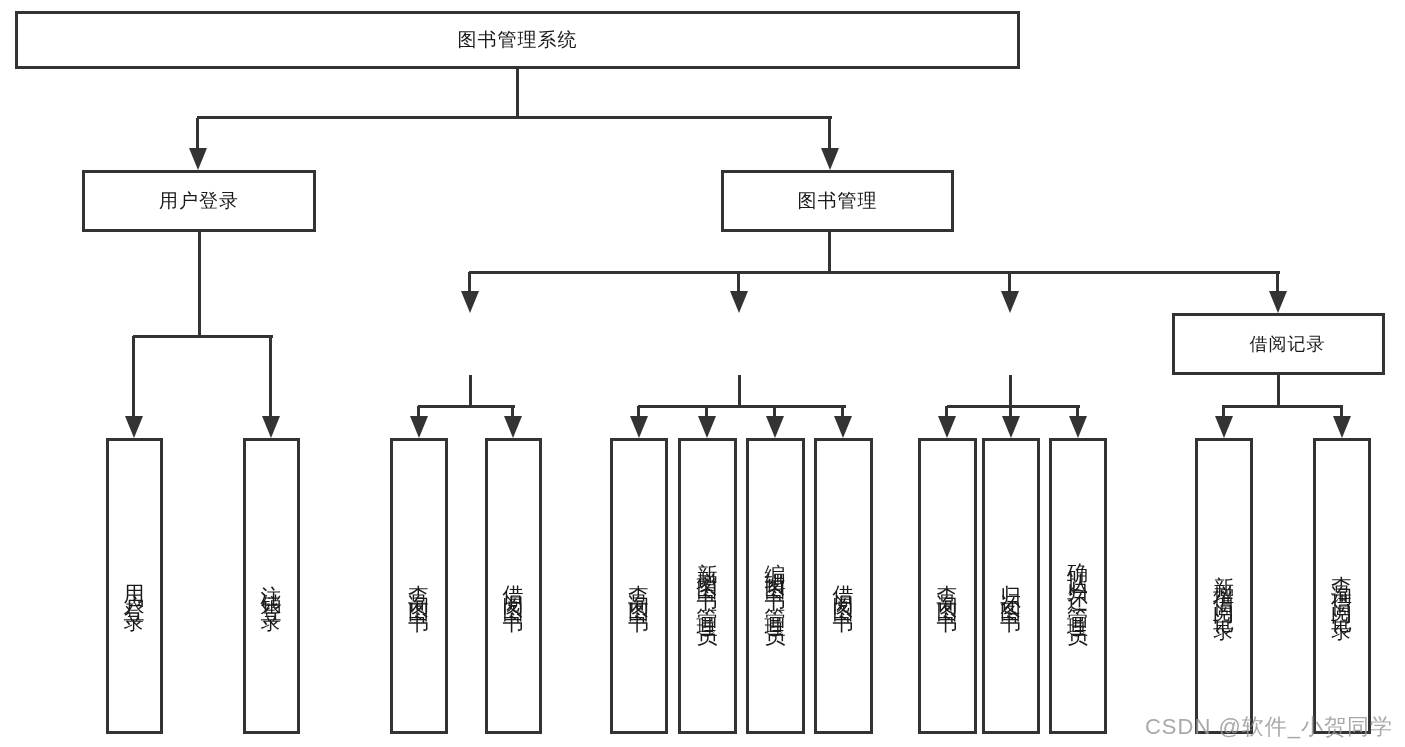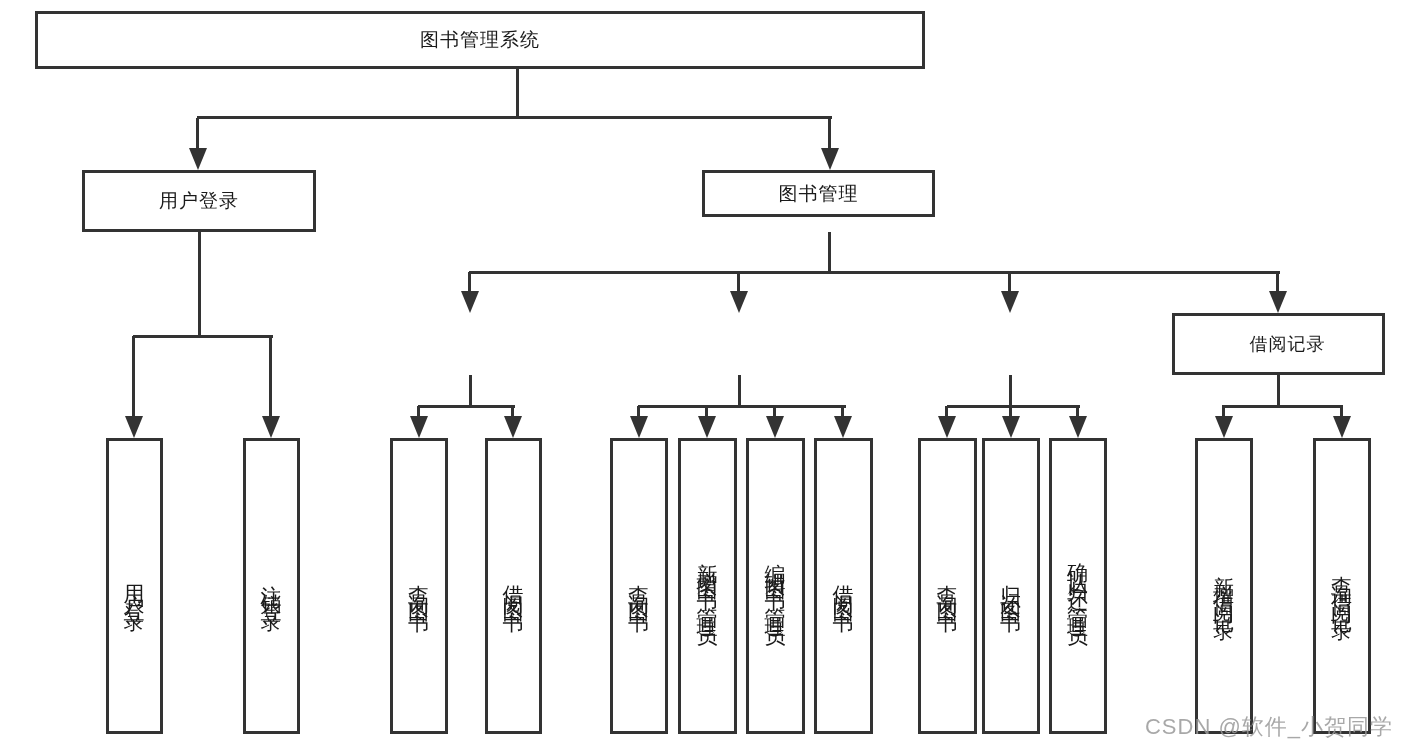--- a/index.html
+++ b/index.html
@@ -28,23 +28,23 @@
   .hnode{font-size:19px;letter-spacing:1px;}
   .leaf{top:438px;height:296px;}
   .vtxt{
     writing-mode:vertical-rl;
     text-orientation:mixed;
     font-size:21px;
     letter-spacing:9px;
     line-height:1.0;
     white-space:nowrap;
   }
-  .n-root{left:15px;top:11px;width:890px;height:58px;margin-left:20px;}
+  .n-root{left:15px;top:11px;width:1005px;height:58px;}
   .n-login{left:82px;top:170px;width:234px;height:62px;}
-  .n-mgmt{left:702px;top:170px;width:233px;height:47px;}
+  .n-mgmt{left:721px;top:170px;width:233px;height:62px;}
   .n-l3-1{left:363px;top:313px;width:215px;height:62px;font-size:18px;}
   .n-l3-2{left:631px;top:313px;width:216px;height:62px;font-size:18px;}
   .n-l3-3{left:904px;top:313px;width:213px;height:62px;font-size:18px;}
   .n-l3-4{left:1172px;top:313px;width:213px;height:62px;font-size:18px;padding-left:18px;}
   .lf1a{left:106px;width:57px;}
   .lf1b{left:243px;width:57px;}
   .lf2a{left:390px;width:58px;}
   .lf2b{left:485px;width:57px;}
   .lf3a{left:610px;width:58px;}
   .lf3b{left:678px;width:59px;}

